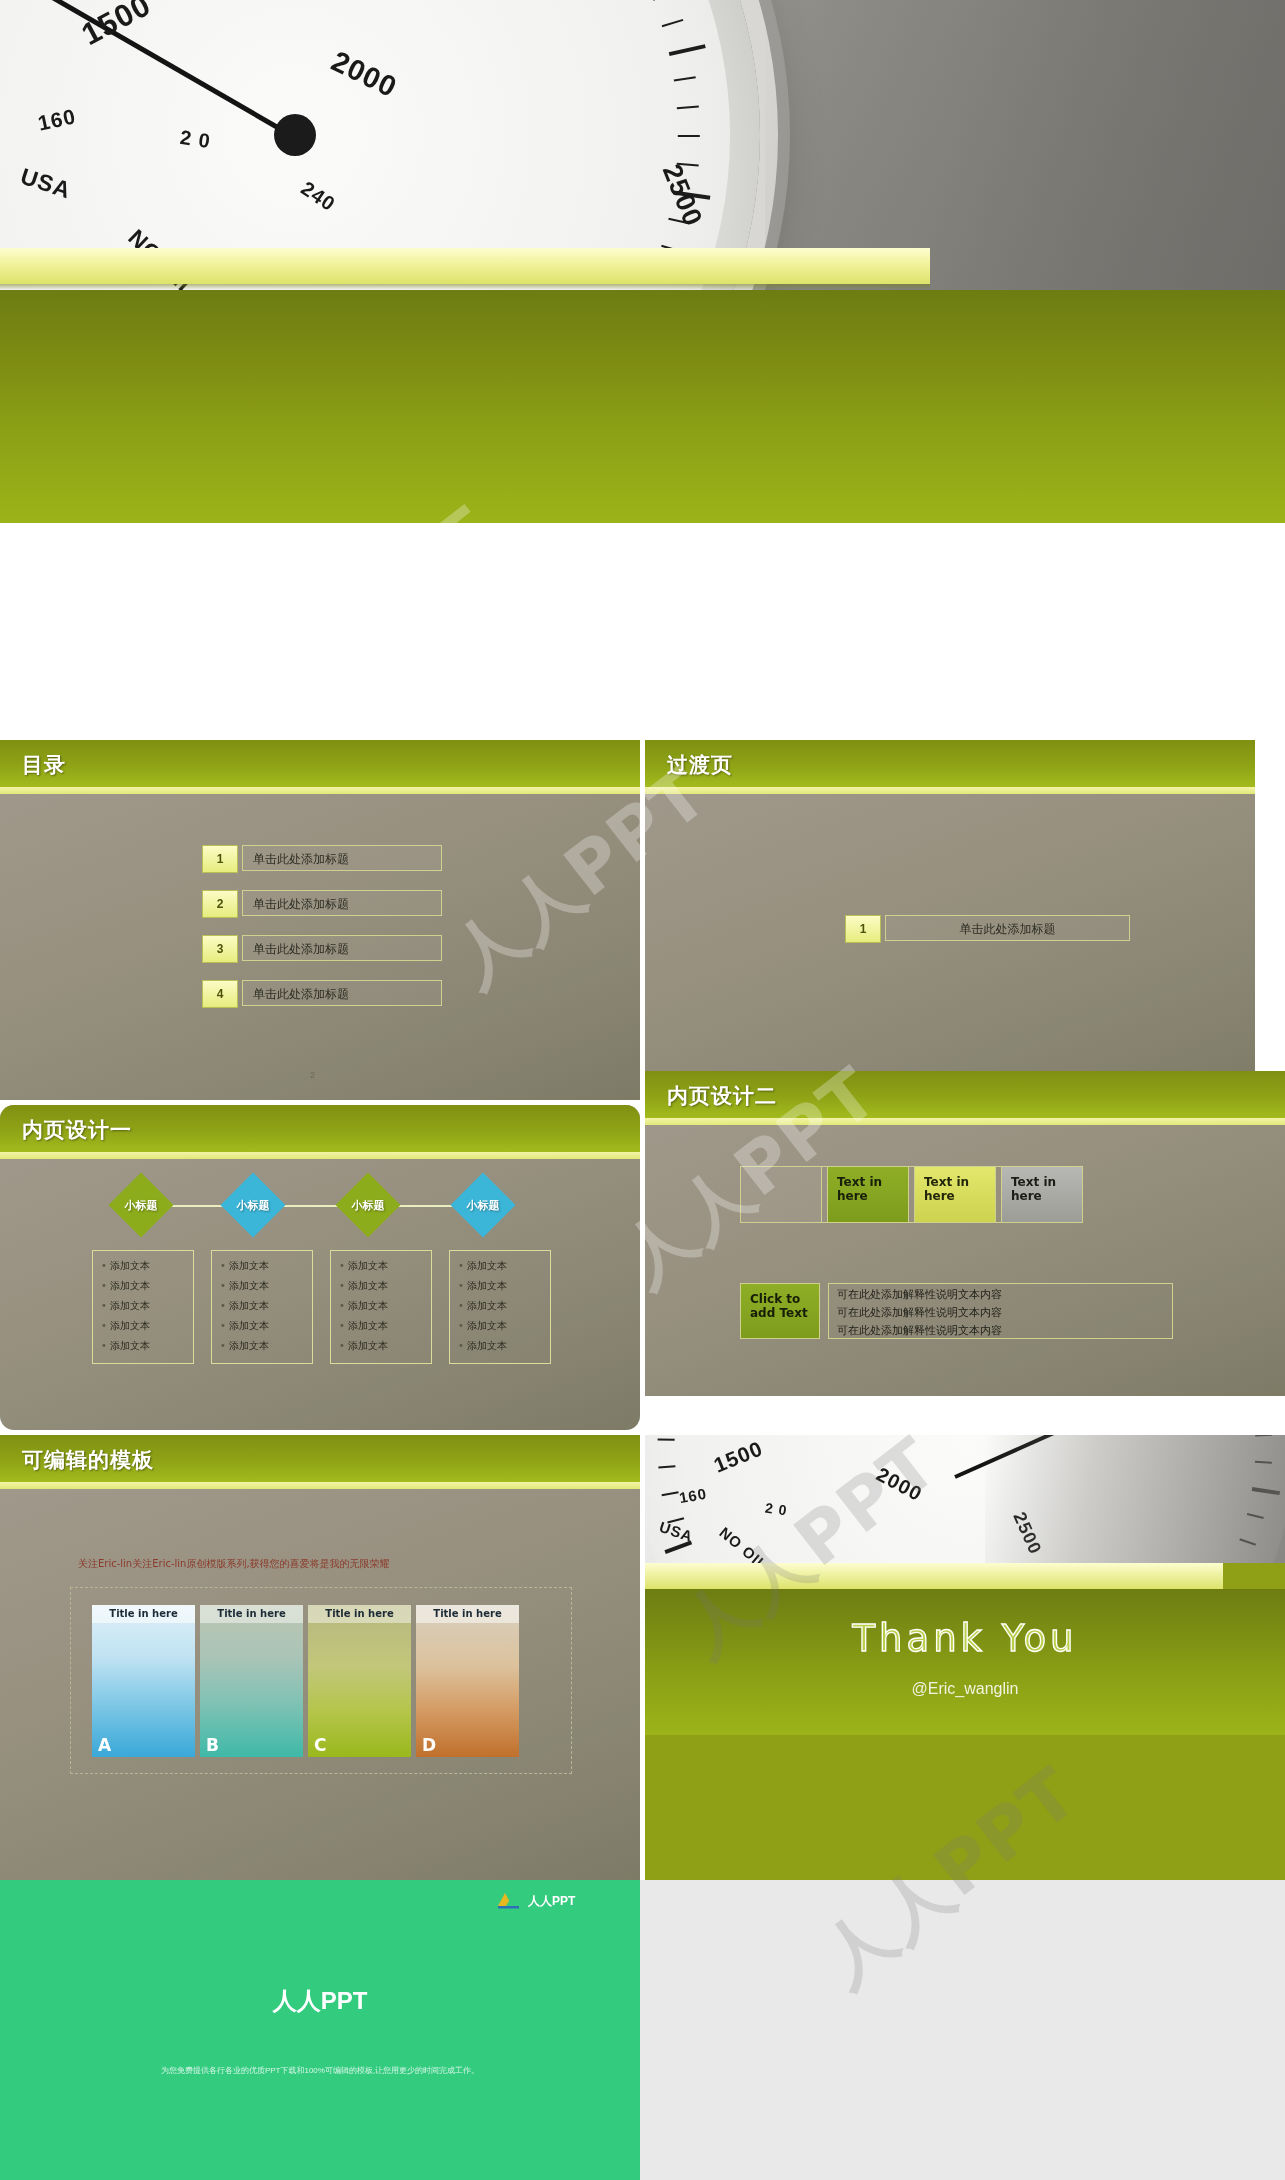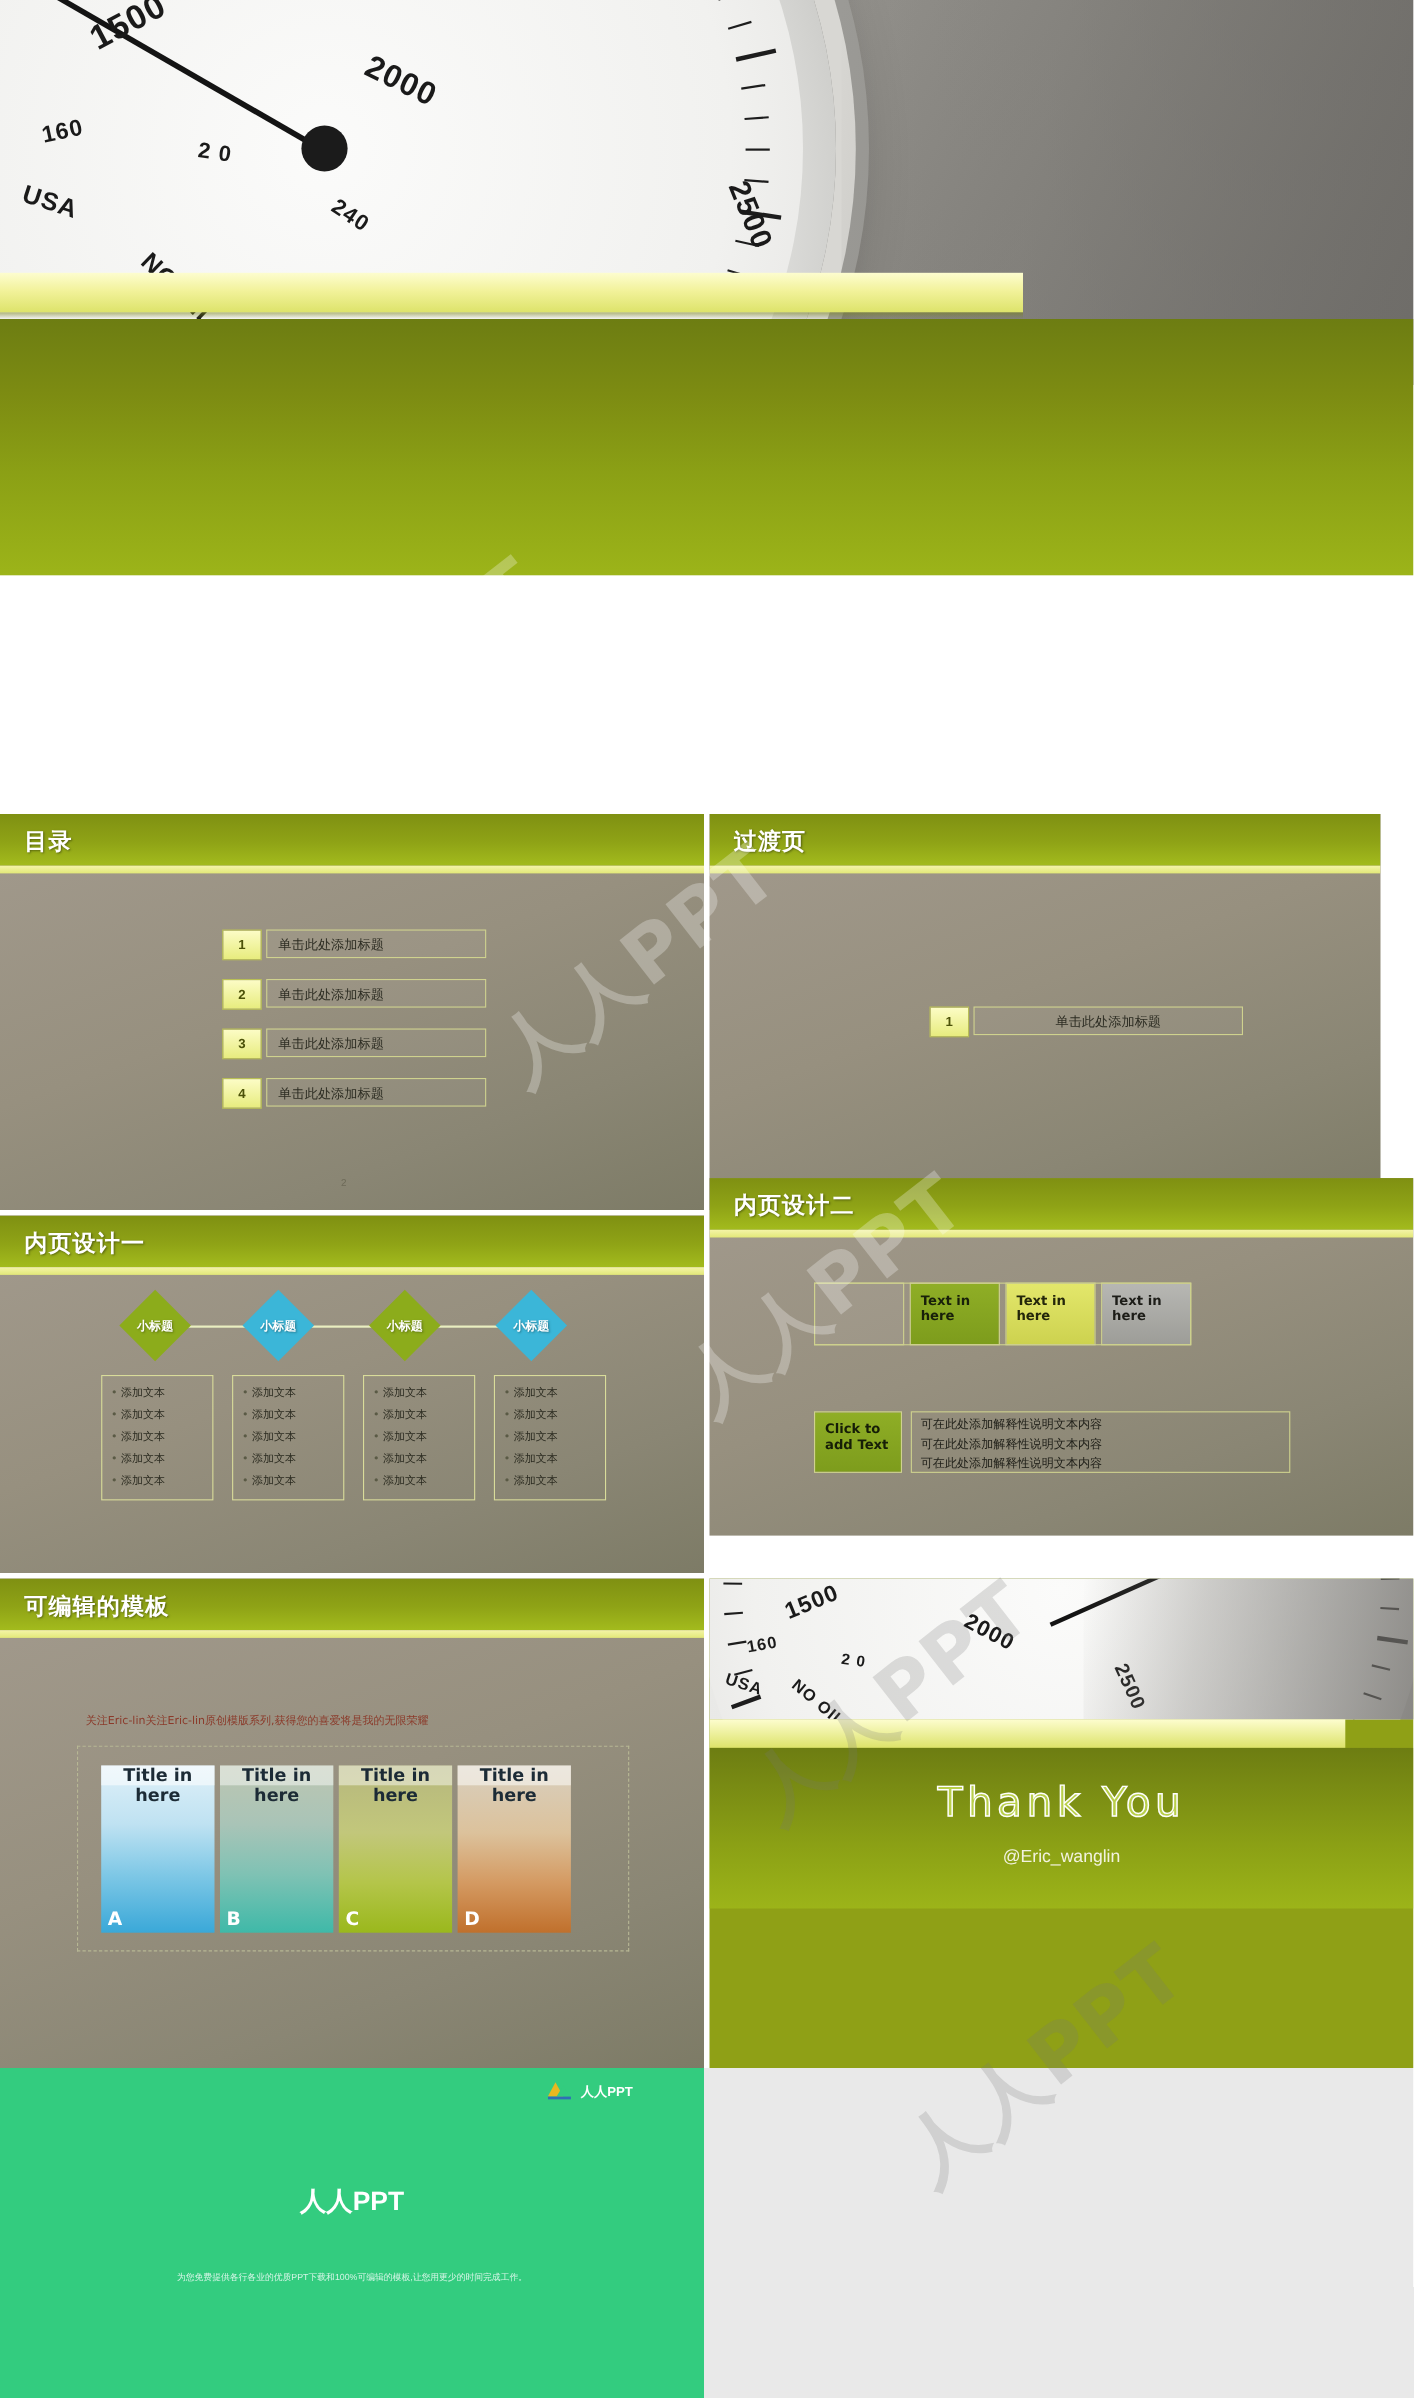--- a/index.html
+++ b/index.html
@@ -73,21 +73,21 @@
   
   .tbox{position:absolute;height:57px;border:1px solid #cfd28e;box-sizing:border-box;
      font-size:12px;font-weight:bold;color:#1d1d14;padding:8px 0 0 9px;line-height:14px;
      font-family:"DejaVu Sans",sans-serif;}
   .txtline{position:absolute;color:#21211a;font-size:11px;font-family:"DejaVu Sans",sans-serif;}
 
   
   .chart-frame{position:absolute;border:1px dashed #b7b794;}
   .col{position:absolute;}
   .col-hd{position:absolute;left:0;top:0;width:100%;height:18px;text-align:center;
-     font-size:16px;font-weight:bold;color:#1c2b36;line-height:18px;font-family:"DejaVu Sans",sans-serif;}
+     font-size:10px;font-weight:bold;color:#1c2b36;line-height:18px;font-family:"DejaVu Sans",sans-serif;}
   .col-letter{position:absolute;bottom:2px;left:6px;color:#fff;font-size:17px;font-weight:bold;
      font-family:"DejaVu Sans",sans-serif;}
   .notice{position:absolute;color:#8b3a2a;font-size:10px;font-family:"DejaVu Sans",sans-serif;}
 
   
   .thanks-photo{position:absolute;left:0;top:0;width:100%;height:128px;overflow:hidden;
      background:linear-gradient(120deg,#b9b6b0 0%,#9c9a95 40%,#85837e 70%,#6f6d69 100%);}
   .thanks-yellow{position:absolute;left:0;top:128px;width:578px;height:26px;
      background:linear-gradient(180deg,#fdfdcf,#dde36a);}
   .thanks-green{position:absolute;left:0;top:154px;width:100%;height:146px;
@@ -187,21 +187,21 @@
     <div class="s-hdr"></div>
     <div class="s-hdr-y"></div>
     <div class="s-title">过渡页</div>
 
     <div class="cat-row" style="left:200px;top:175px;width:330px;">
       <div class="cat-num">1</div>
       <div class="cat-txt" style="width:245px;text-align:center;padding-left:0;">单击此处添加标题</div>
     </div>
   </div>
 
-  <div class="slide" style="left:0;top:1105px;width:640px;height:325px;">
+  <div class="slide" style="left:0;top:1105px;width:640px;height:325px;border-radius:14px;">
     <div class="s-hdr"></div>
     <div class="s-hdr-y"></div>
     <div class="s-title">内页设计一</div>
 
     <div class="connector" style="left:140px;top:100px;width:350px;"></div>
 
     <div class="diamond" style="left:118px;top:77px;background:#8cac1b;"></div>
     <div class="dia-lbl" style="left:96px;top:93px;">小标题</div>
 
     <div class="diamond" style="left:230px;top:77px;background:#3bb6d8;"></div>

